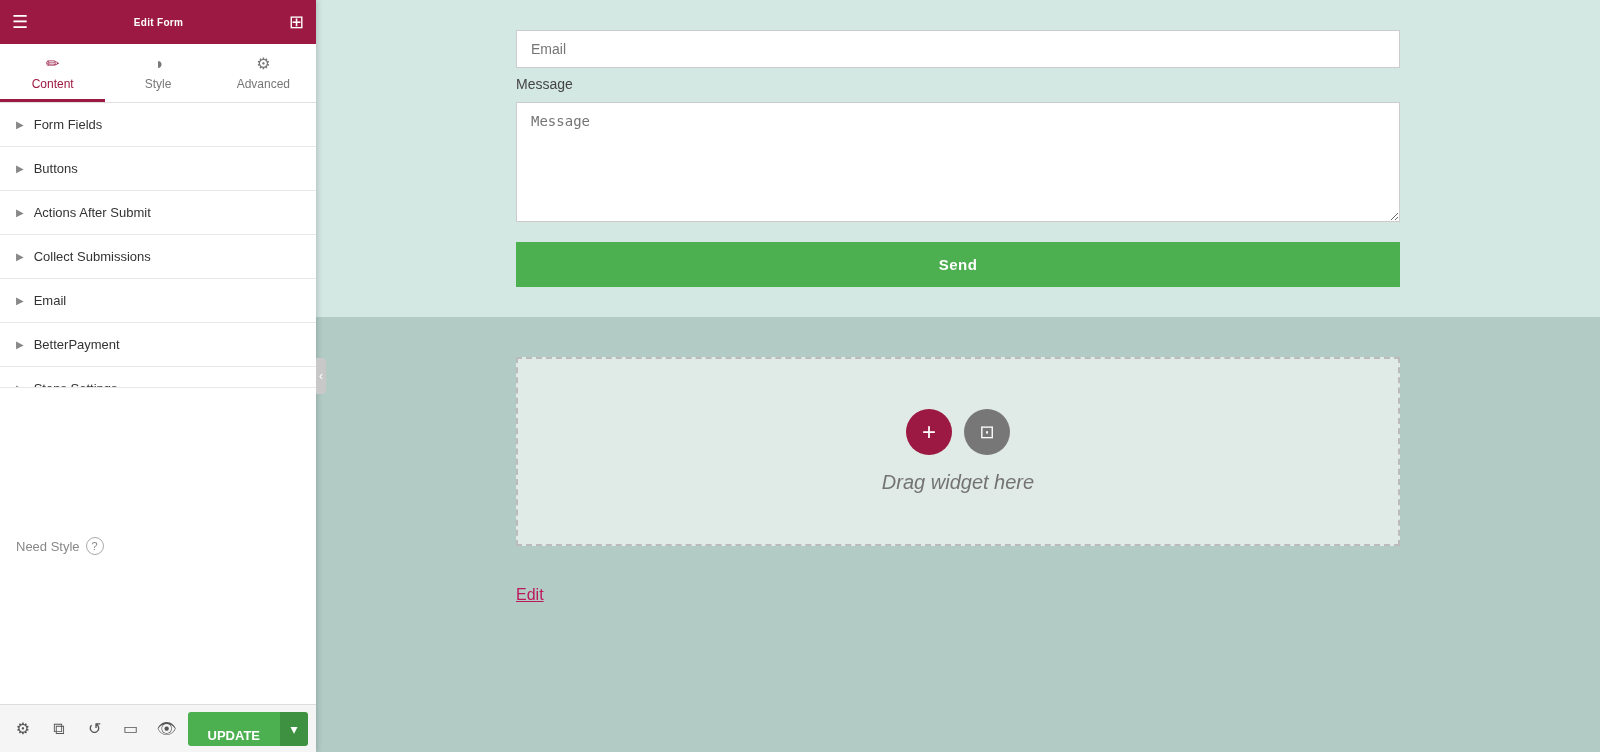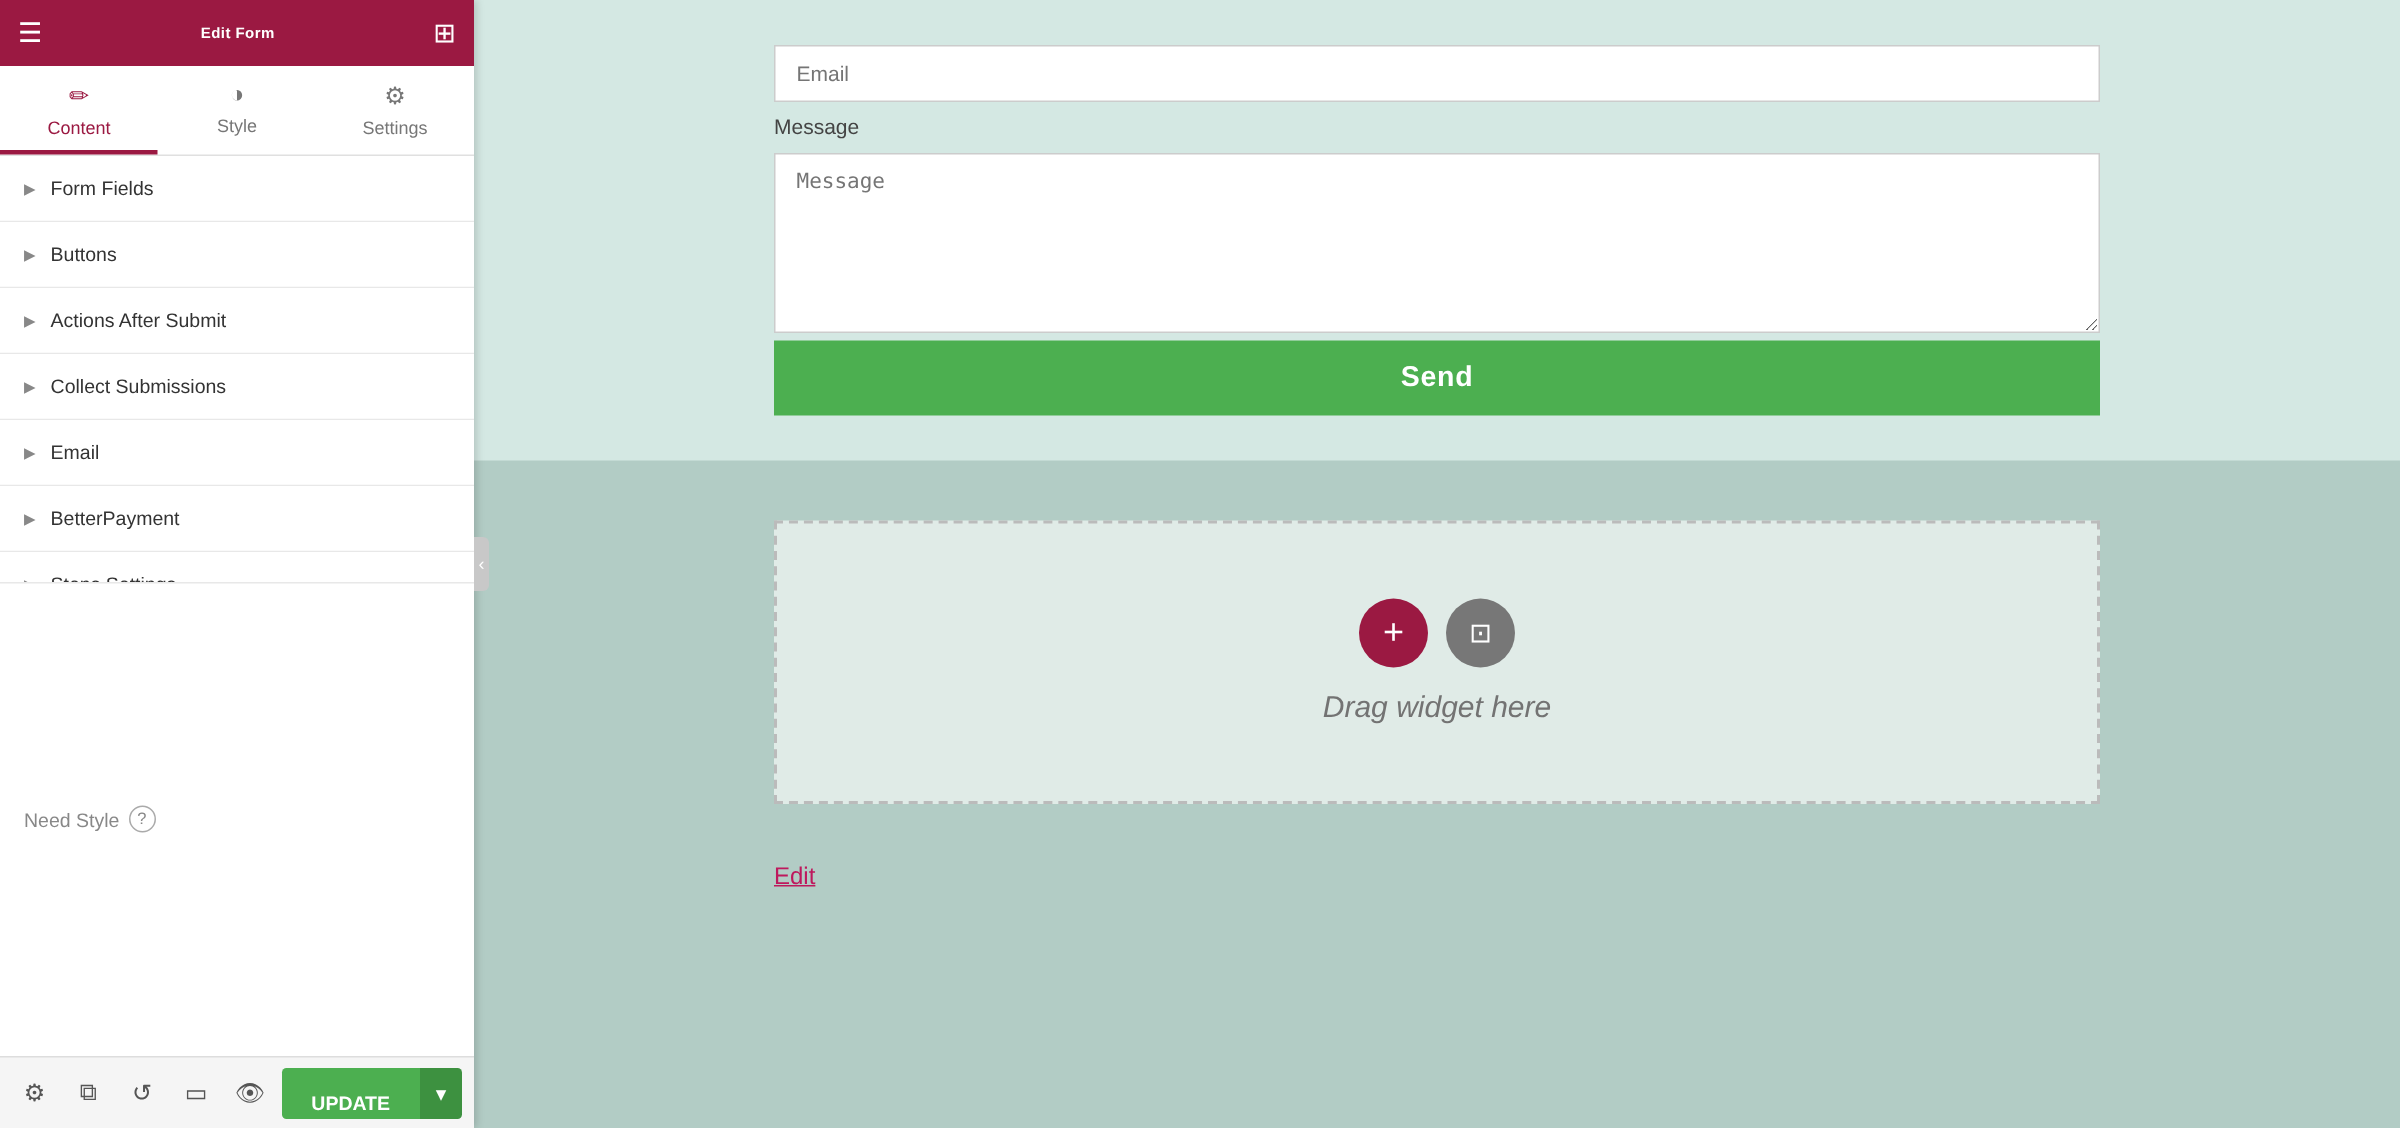--- a/index.html
+++ b/index.html
@@ -252,24 +252,24 @@
       min-height: 120px;
       color: #999;
     }
 
     .send-btn {
       width: 100%;
       background: #4caf50;
       color: #fff;
       border: none;
       padding: 14px;
-      font-size: 19px;
+      font-size: 15px;
       font-weight: 600;
       cursor: pointer;
-      margin-top: 0;
+      margin-top: 16px;
       letter-spacing: 0.5px;
       text-align: center;
     }
 
     
     .drop-zone {
       width: 100%;
       padding: 0 200px;
       margin-top: 40px;
     }
@@ -347,21 +347,21 @@
     <div class="tab-item active">
       <span class="tab-icon">✏</span>
       <span>Content</span>
     </div>
     <div class="tab-item">
       <span class="tab-icon">◑</span>
       <span>Style</span>
     </div>
     <div class="tab-item">
       <span class="tab-icon">⚙</span>
-      <span>Settings</span>
+      <span>Advanced</span>
     </div>
   </div>
 
   <div class="accordion-list">
 
     <div class="accordion-item">
       <div class="accordion-header">
         <span class="accordion-arrow">▶</span>
         <span>Form Fields</span>
       </div>

